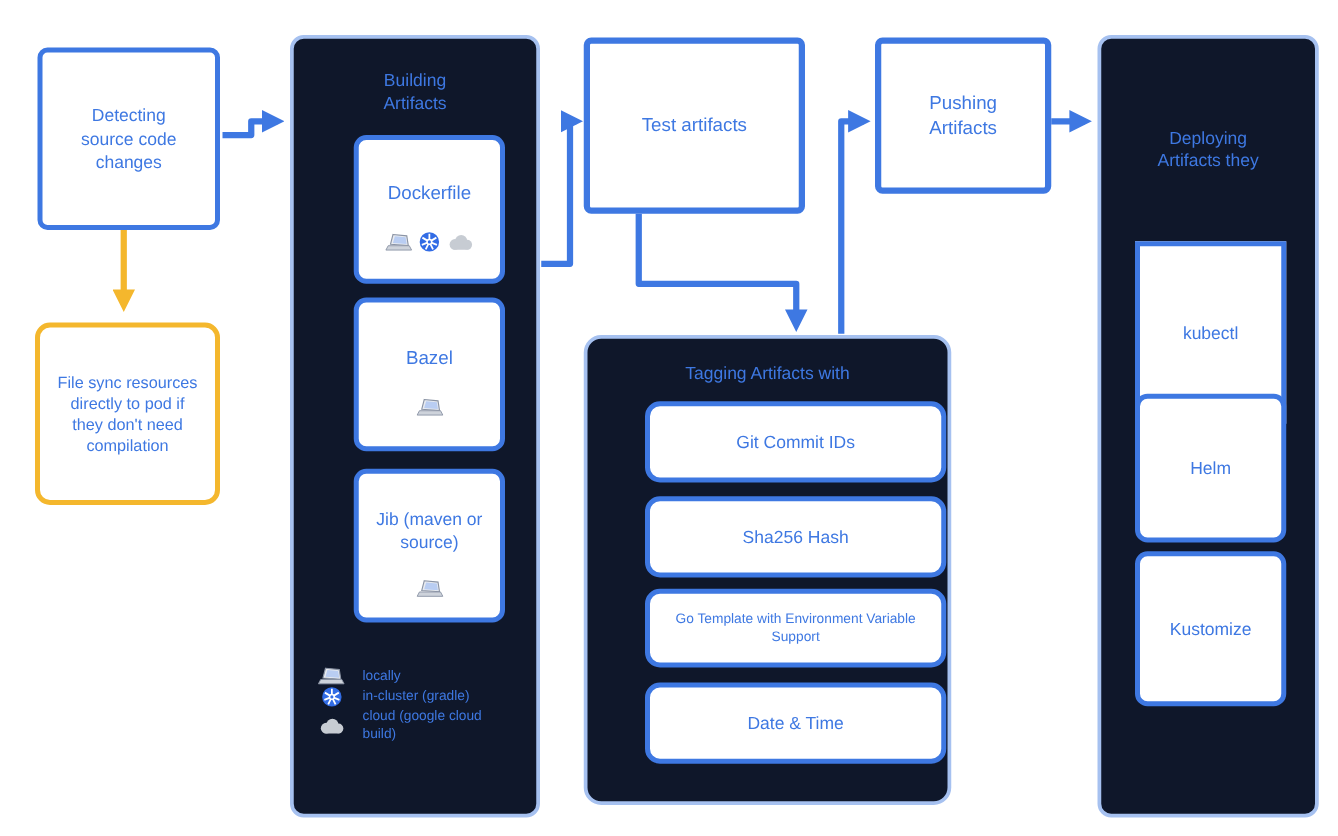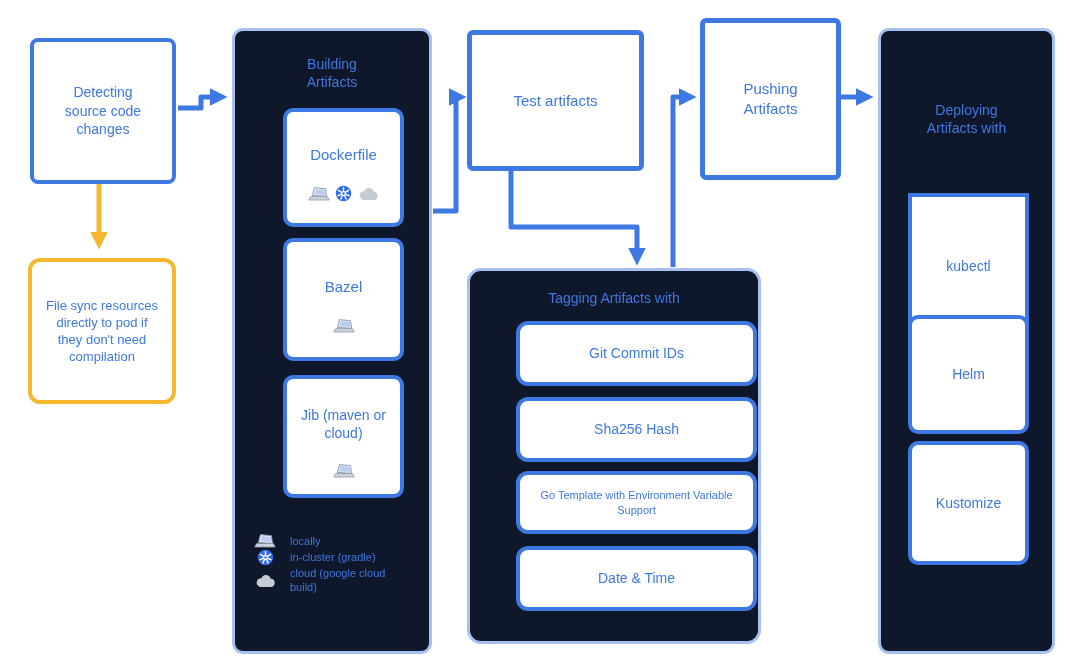--- a/index.html
+++ b/index.html
@@ -40,21 +40,21 @@
   .c-deploying .g-title{top:70px}
   .c-deploying .g-title span{display:inline-block;max-width:110px}
 
   .i-dockerfile{left:48px;top:77px;width:121px;height:119px;font-size:15px;border-radius:10px}
   .i-bazel{left:48px;top:207px;width:121px;height:123px;font-size:15px;border-radius:10px}
   .i-jib{left:48px;top:344px;width:121px;height:123px;border-radius:10px}
   .i-jib .lbl{width:86px}
   .icon-row{display:flex;align-items:center;justify-content:center;gap:5px;margin-top:9px}
 
   .b-test{left:467px;top:30px;width:177px;height:141px;border-width:5px;border-radius:6px;font-size:15px}
-  .b-pushing{left:700px;top:18px;width:141px;height:162px;border-width:5px;border-radius:6px;font-size:15px}
+  .b-pushing{left:700px;top:30px;width:141px;height:125px;border-width:5px;border-radius:6px;font-size:15px}
   .b-pushing .lbl{width:80px}
 
   .t-item{border-radius:12px}
   .t-item0{left:46px;top:50px;width:241px;height:65px}
   .t-item1{left:46px;top:126px;width:241px;height:65px}
   .t-item2{left:46px;top:200px;width:241px;height:63px;font-size:11px}
   .t-item2 .lbl{width:200px}
   .t-item3{left:46px;top:275px;width:241px;height:65px}
 
   .d-kubectl{left:27px;top:162px;width:121px;height:146px;border-radius:0}
@@ -151,21 +151,21 @@
     <div class="box i-bazel">
       <div class="lbl">Bazel</div>
       <div class="icon-row">
         <svg width="22" height="16" viewBox="0 0 24 16">
             <use href="#icon-laptop"></use>
           </svg>
       </div>
     </div>
 
     <div class="box i-jib">
-      <div class="lbl">Jib (maven or cloud)</div>
+      <div class="lbl">Jib (maven or source)</div>
       <div class="icon-row">
         <svg width="22" height="16" viewBox="0 0 24 16">
             <use href="#icon-laptop"></use>
           </svg>
       </div>
     </div>
 
     <div class="legend">
       <div class="legend-row">
         <span class="legend-icon">
@@ -215,21 +215,21 @@
       <div class="lbl">Date &amp; Time</div>
     </div>
   </div>
 
   <div class="box b-pushing">
     <div class="lbl">Pushing Artifacts</div>
   </div>
 
   <div class="group c-deploying">
     <div class="g-title">
-      <span>Deploying Artifacts with</span>
+      <span>Deploying Artifacts they</span>
     </div>
     <div class="box d-kubectl">
       <div class="lbl">kubectl</div>
     </div>
     <div class="box d-helm">
       <div class="lbl">Helm</div>
     </div>
     <div class="box d-kustomize">
       <div class="lbl">Kustomize</div>
     </div>

